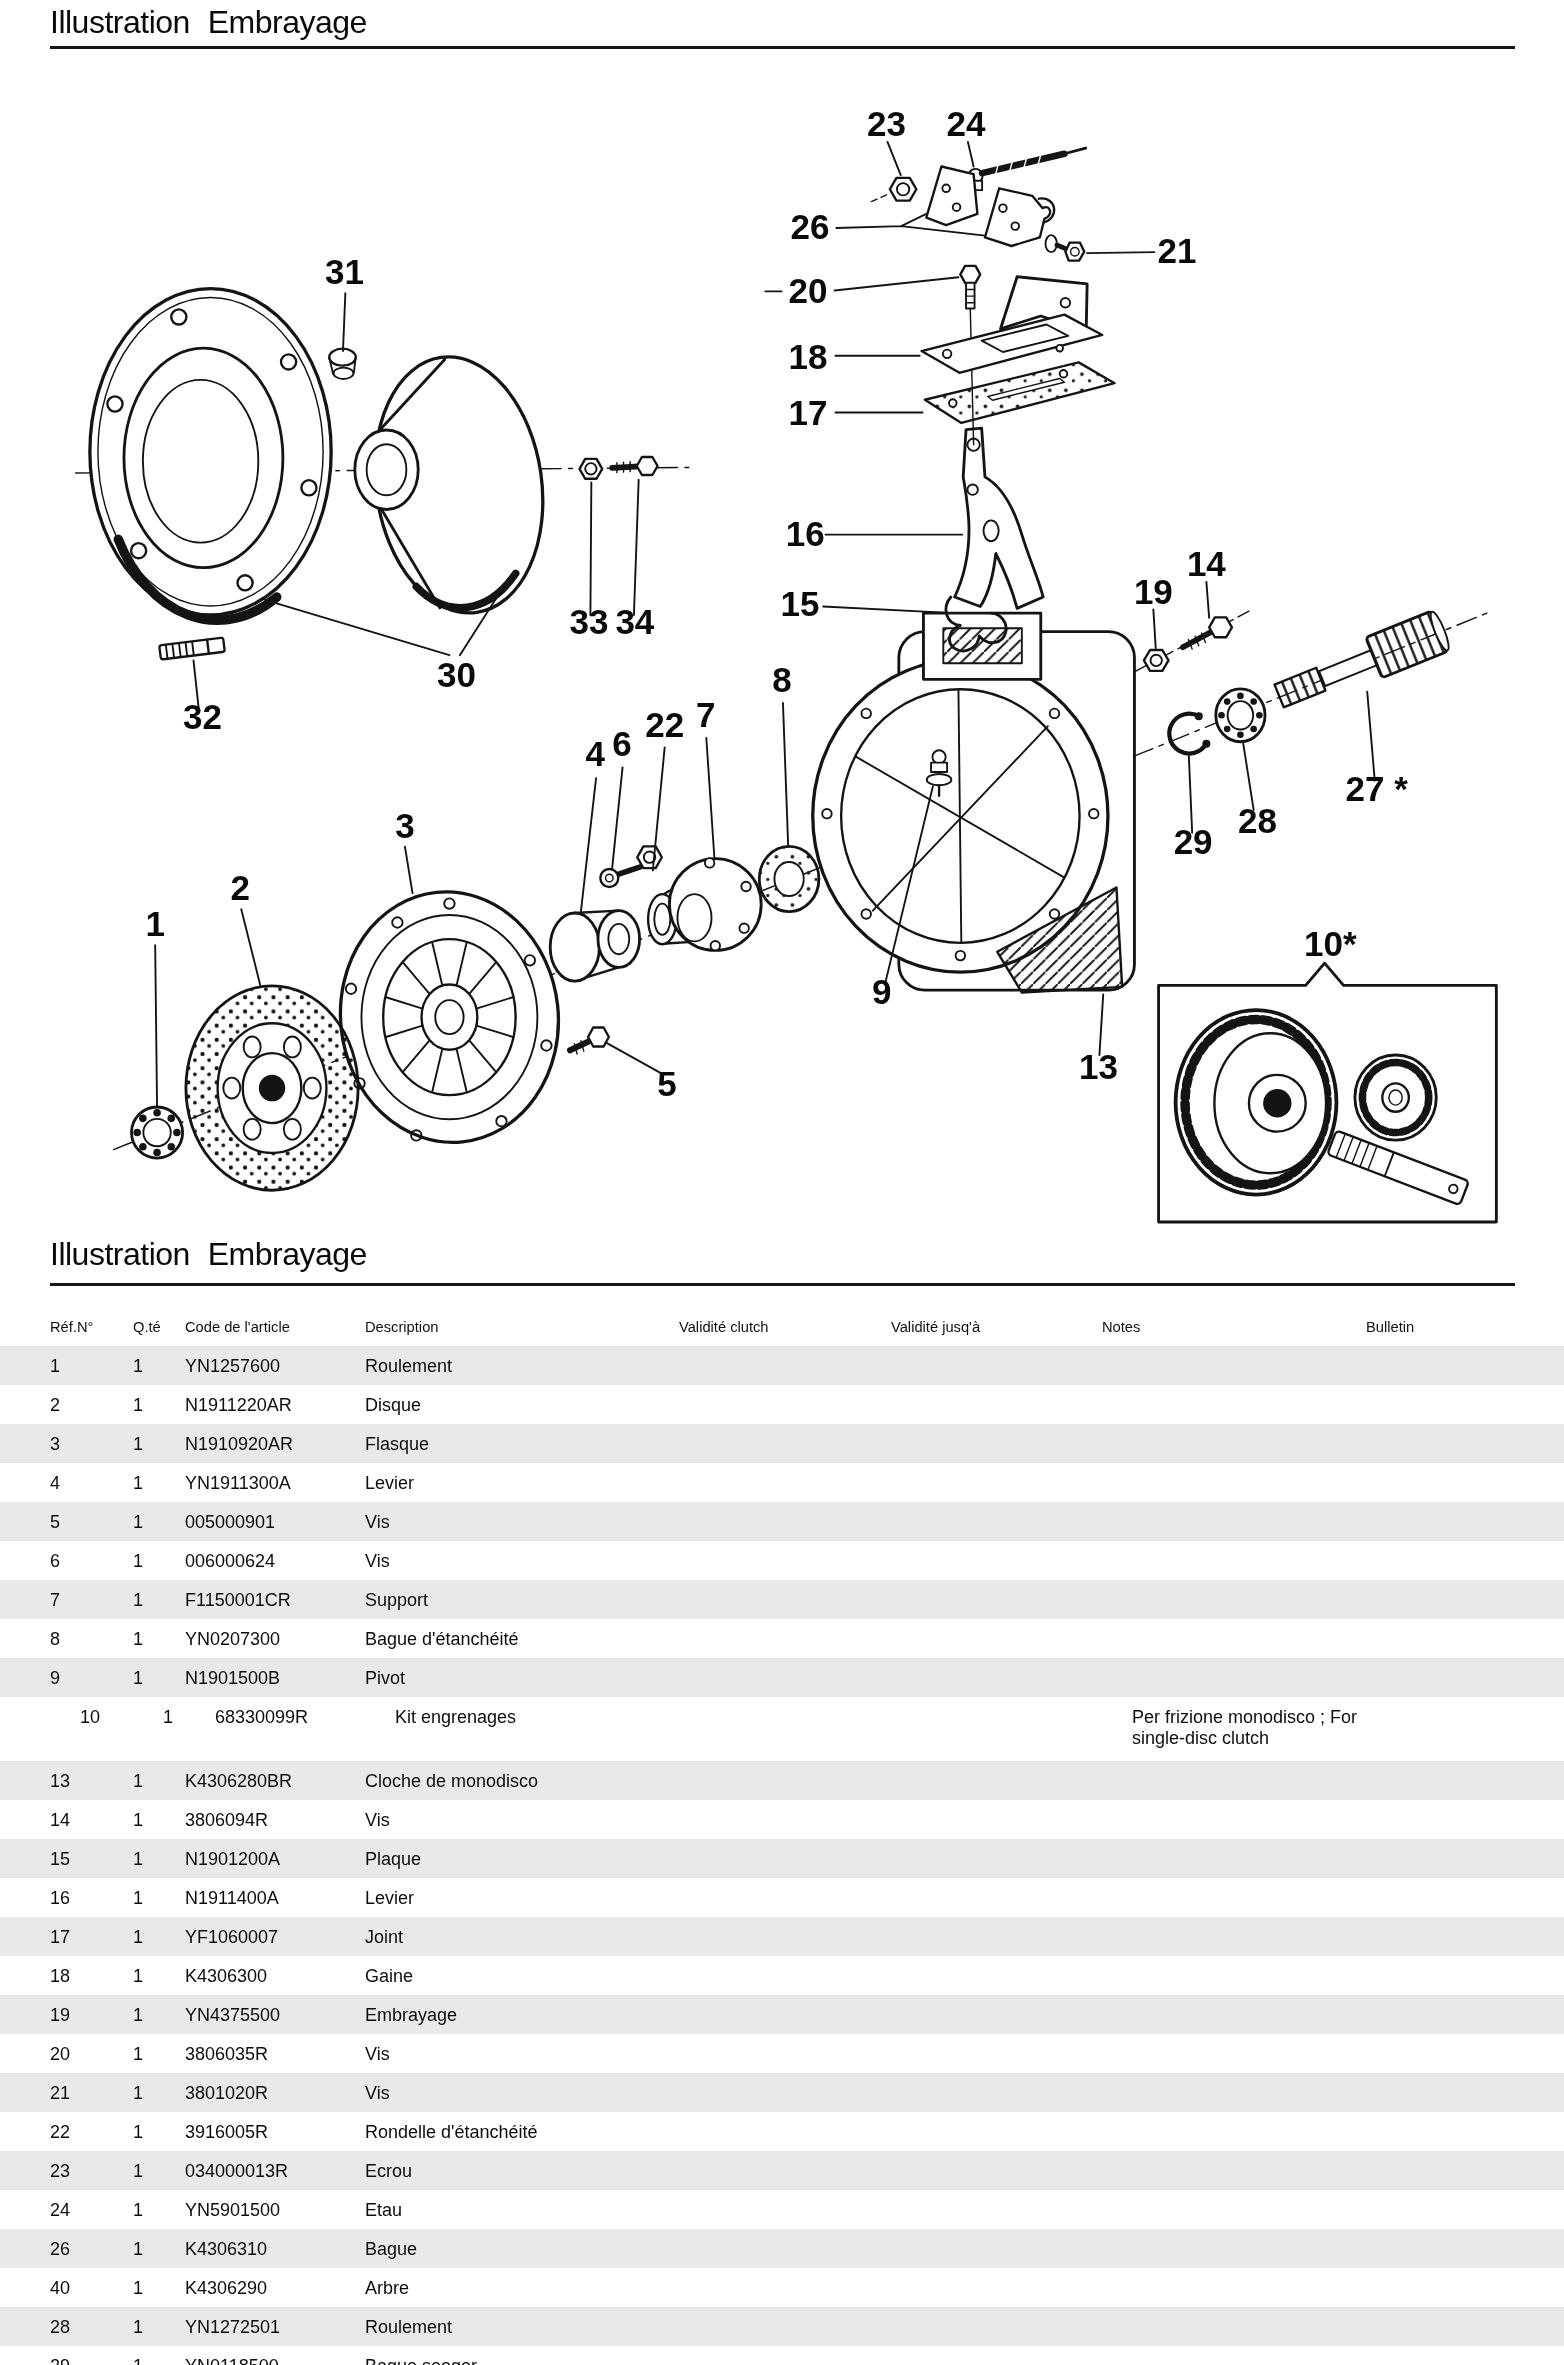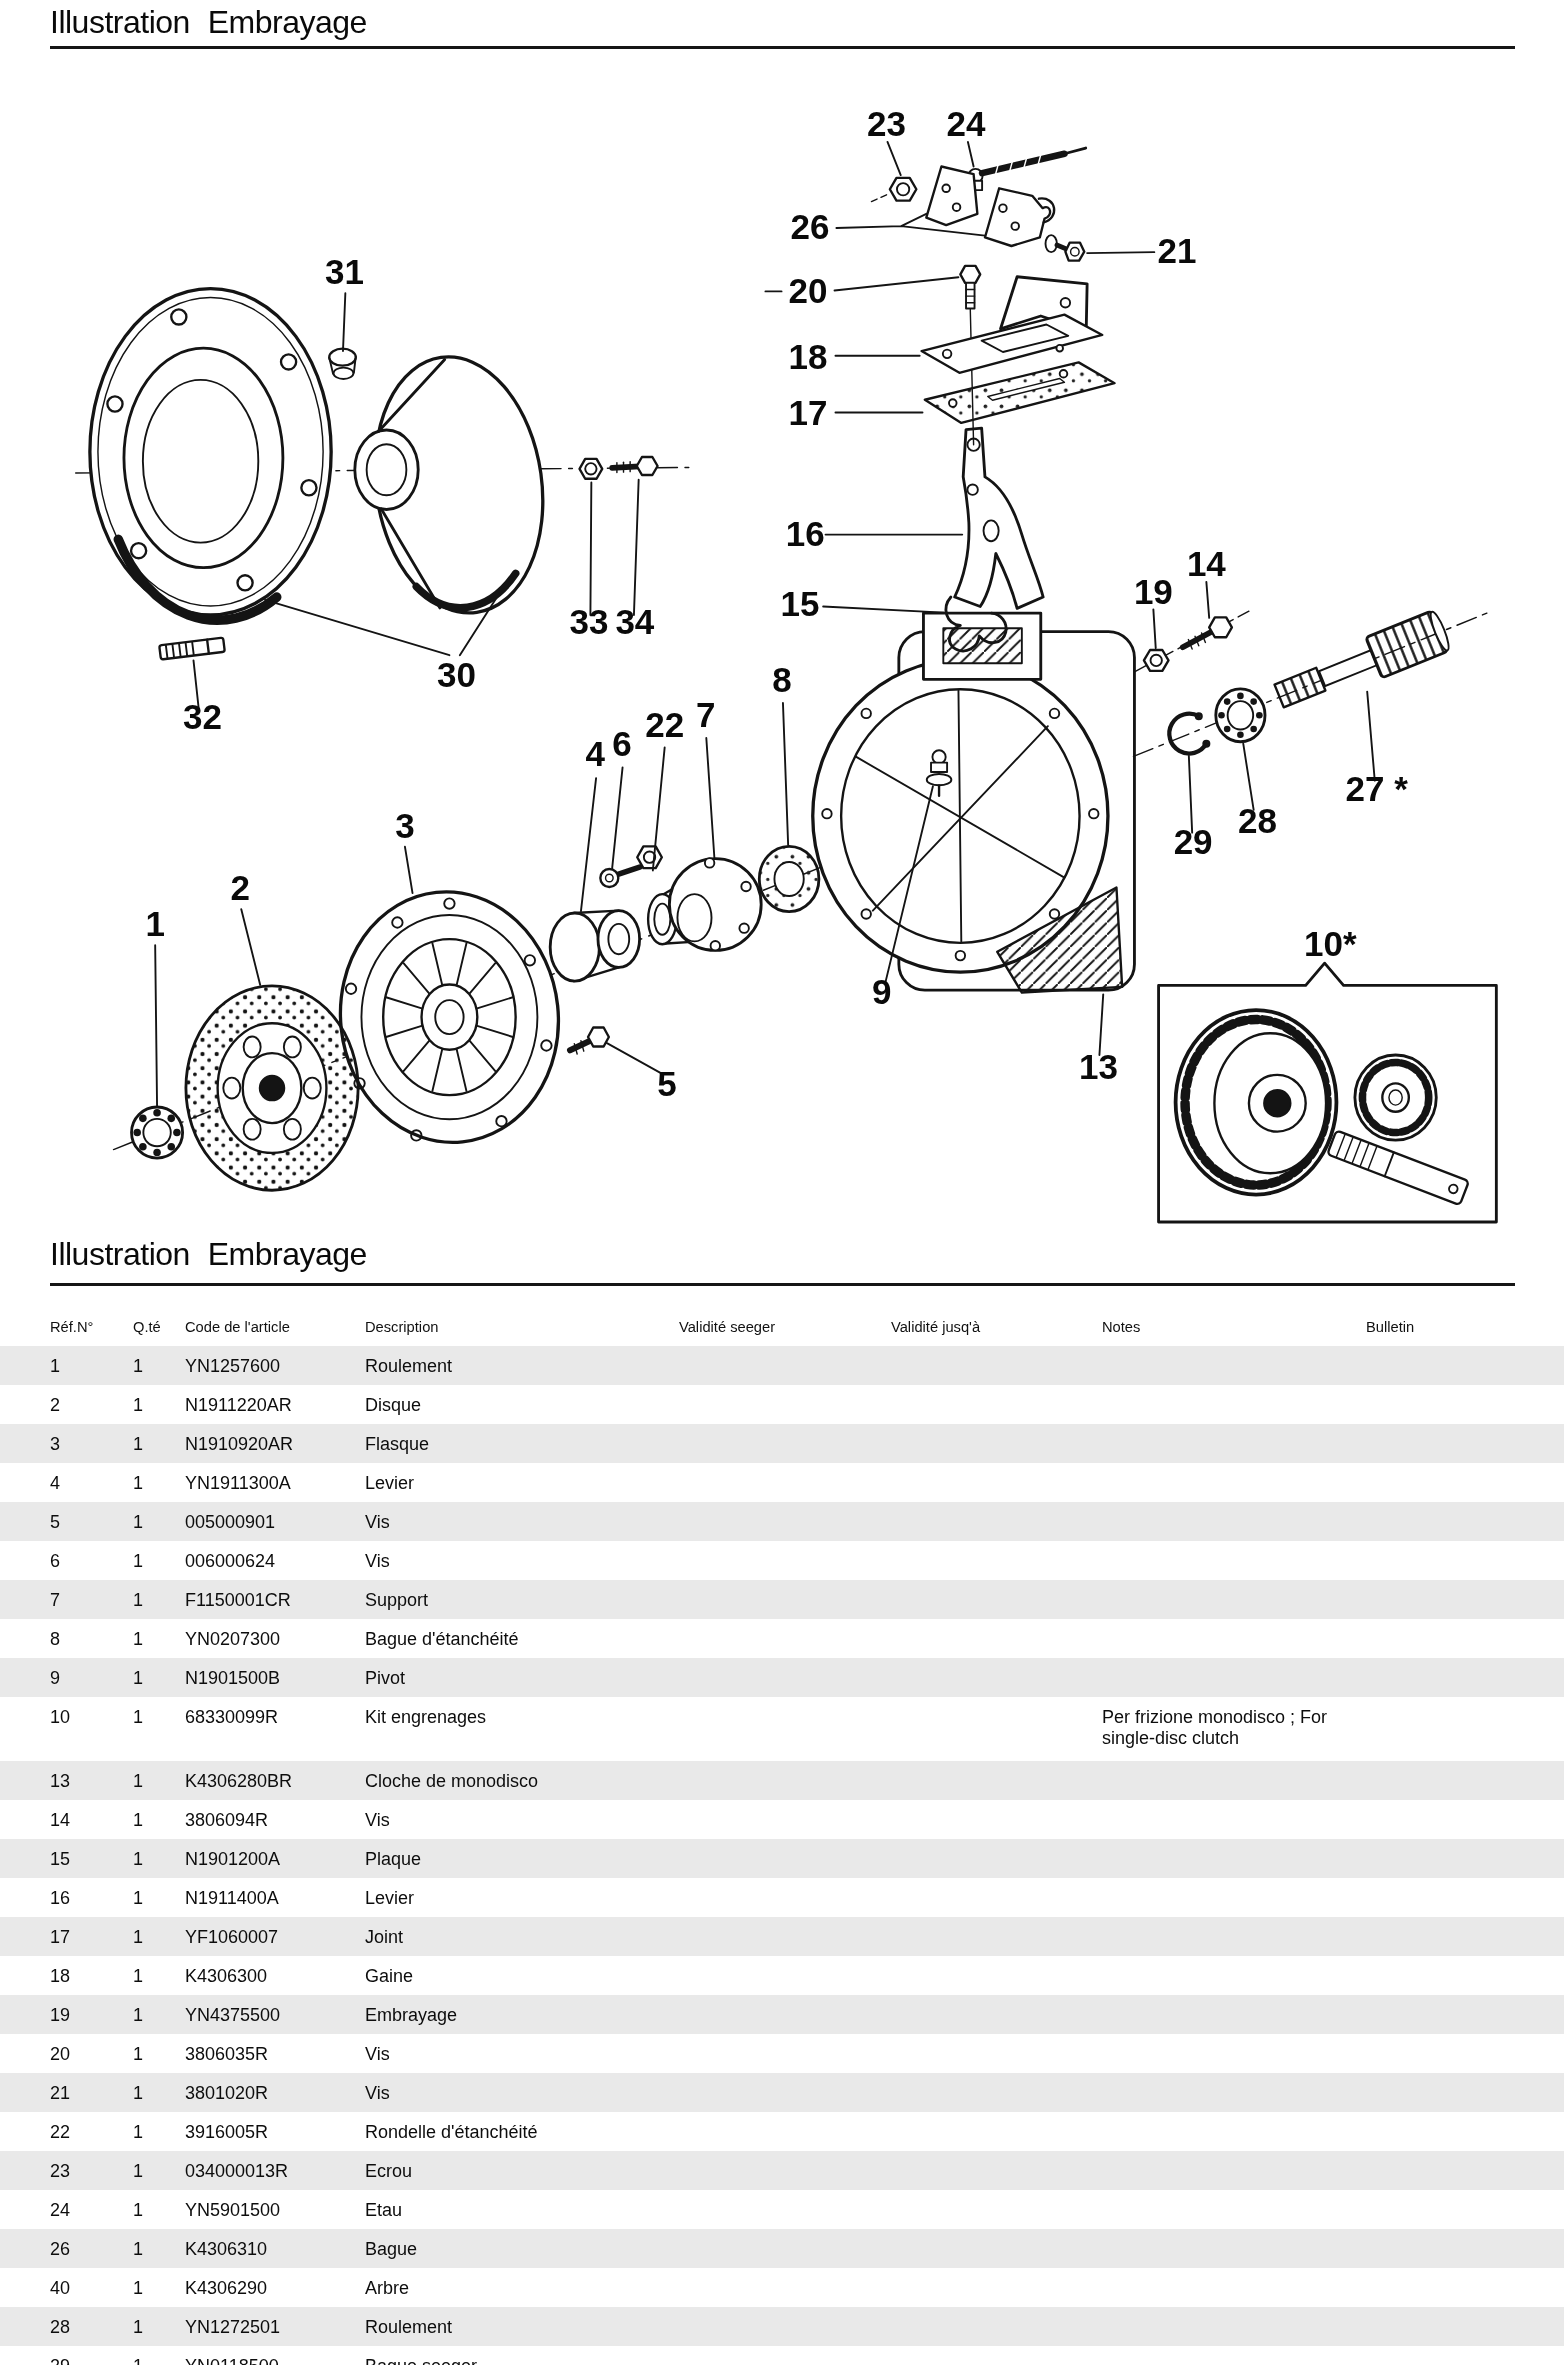--- a/index.html
+++ b/index.html
@@ -15,21 +15,21 @@
   svg text{font-family:"Liberation Sans","DejaVu Sans",sans-serif;font-weight:700;
            font-size:74px;fill:#0a0a0a;}
   .tbl-head{position:absolute;top:1319px;left:0;width:1536px;display:grid;
             grid-template-columns:83px 52px 180px 314px 212px 211px 264px auto;
             padding-left:50px;box-sizing:border-box;font-size:14.7px;color:#111;}
   .tbl-body{position:absolute;top:1346px;left:0;width:1564px;}
   .trow{display:grid;grid-template-columns:83px 52px 180px 314px 212px 211px 246px auto;
         padding:9.5px 0 0 50px;box-sizing:border-box;min-height:39px;font-size:18px;
         line-height:21px;color:#0d0d0d;align-items:start;}
   .trow.shade{background:#e9e9e9;}
-  .trow.tall{min-height:64px;}
+  .trow.tall{min-height:64px;margin-left:30px;}
   .cell{white-space:pre-wrap;}
 </style>
 </head>
 <body>
 
 <div class="page">
 
   <div class="doc-title" id="title-top">Illustration Embrayage</div>
   <div class="rule" id="rule-top"></div>
 
@@ -426,21 +426,21 @@
   </svg>
 
   <div class="doc-title" id="title-mid">Illustration Embrayage</div>
   <div class="rule" id="rule-mid"></div>
 
   <div class="tbl-head">
     <div class="cell">Réf.N°</div>
     <div class="cell">Q.té</div>
     <div class="cell">Code de l'article</div>
     <div class="cell">Description</div>
-    <div class="cell">Validité seeger</div>
+    <div class="cell">Validité clutch</div>
     <div class="cell">Validité jusq'à</div>
     <div class="cell">Notes</div>
     <div class="cell">Bulletin</div>
   </div>
 
   <div class="tbl-body">
       <div class="trow shade">
         <div class="cell">1</div>
         <div class="cell">1</div>
         <div class="cell">YN1257600</div>

